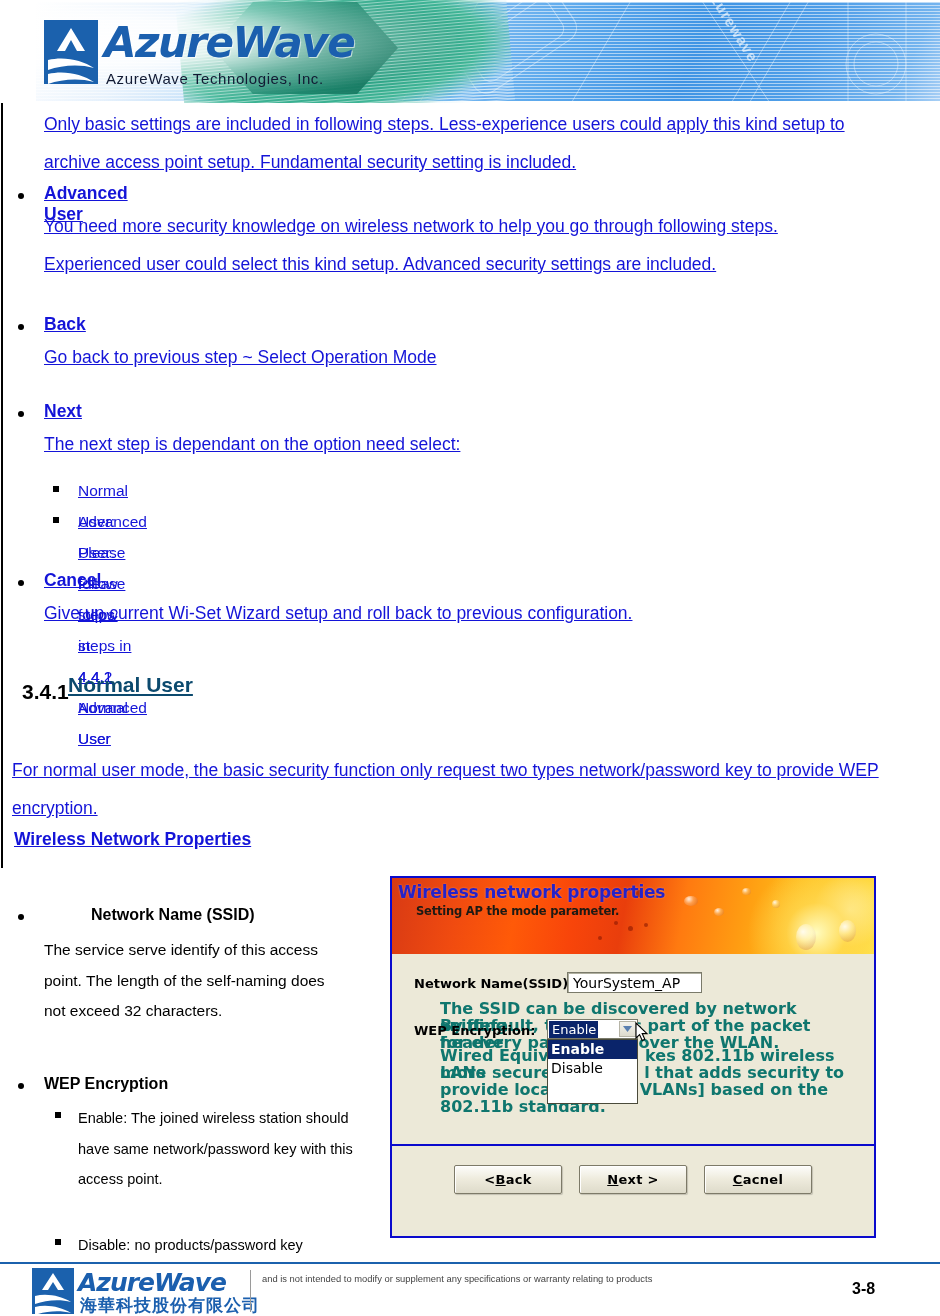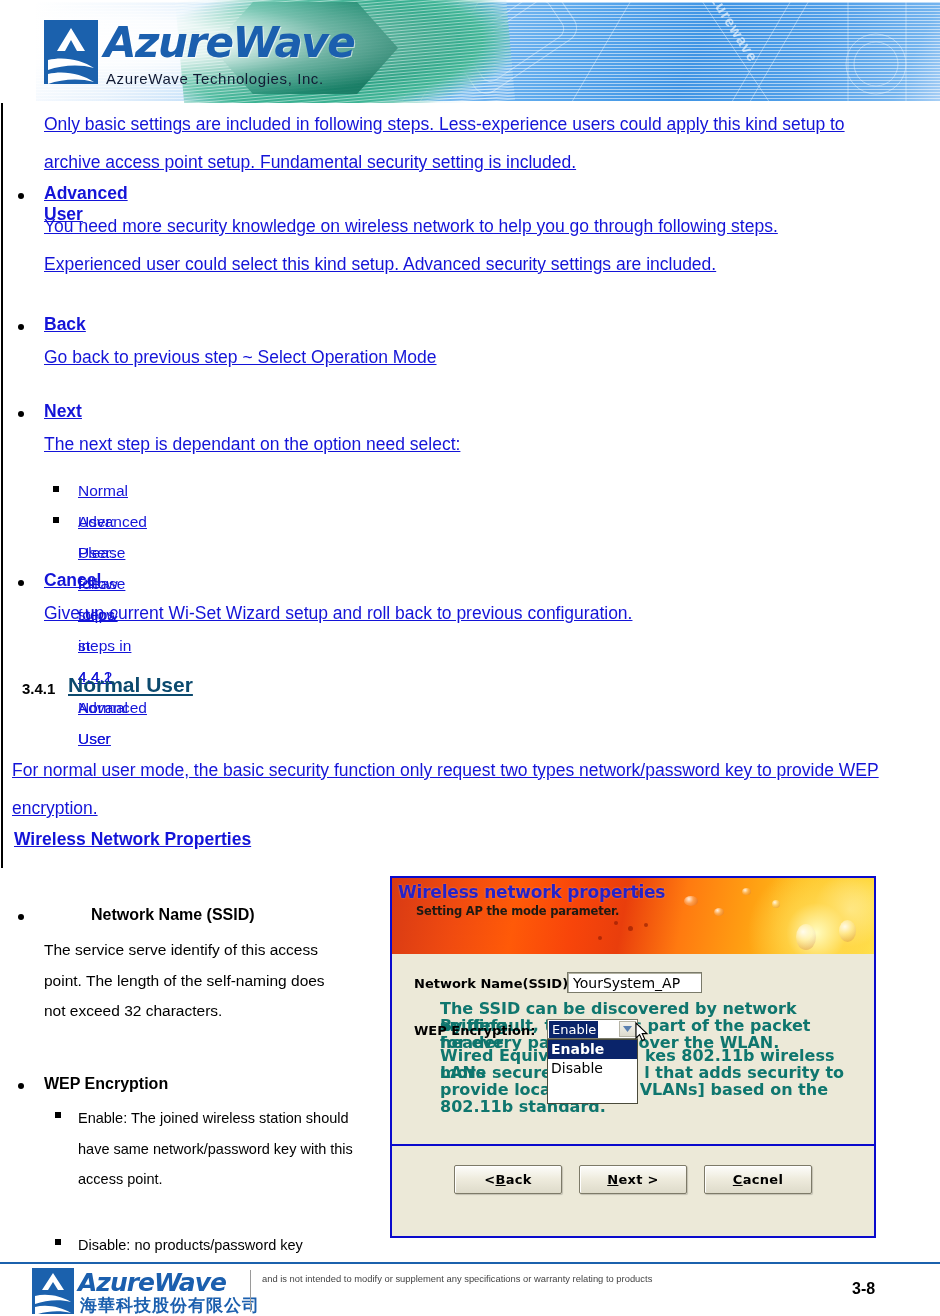--- a/index.html
+++ b/index.html
@@ -154,21 +154,21 @@
   .bold-lnk {
     font-weight: bold;
     color: #1414d8;
     text-decoration: underline;
     font-size: 17.5px;
   }
 
   
   .sec-num {
     position: absolute;
-    font-size: 15px;
+    font-size: 21px;
     font-weight: bold;
     color: #000000;
   }
   .sec-title {
     position: absolute;
     font-size: 21px;
     font-weight: bold;
     color: #0c4a6e;
     text-decoration: underline;
   }

